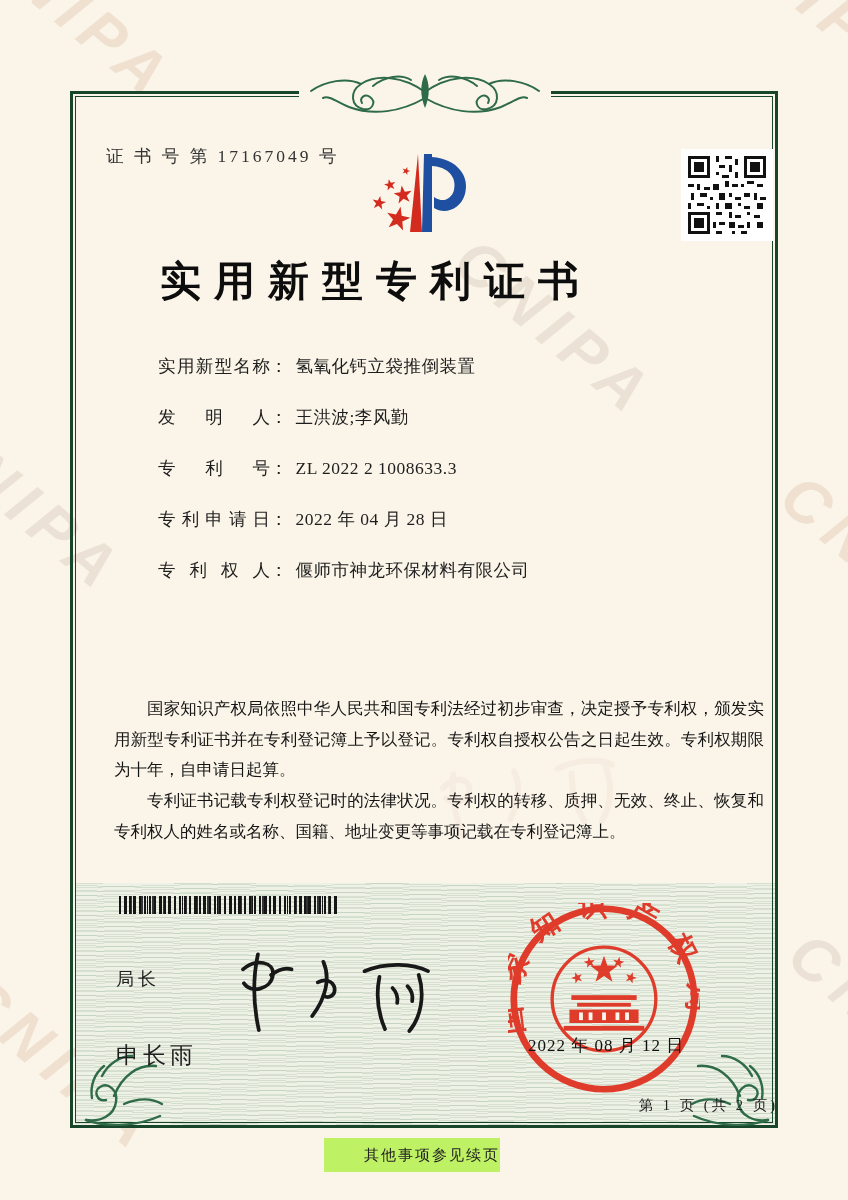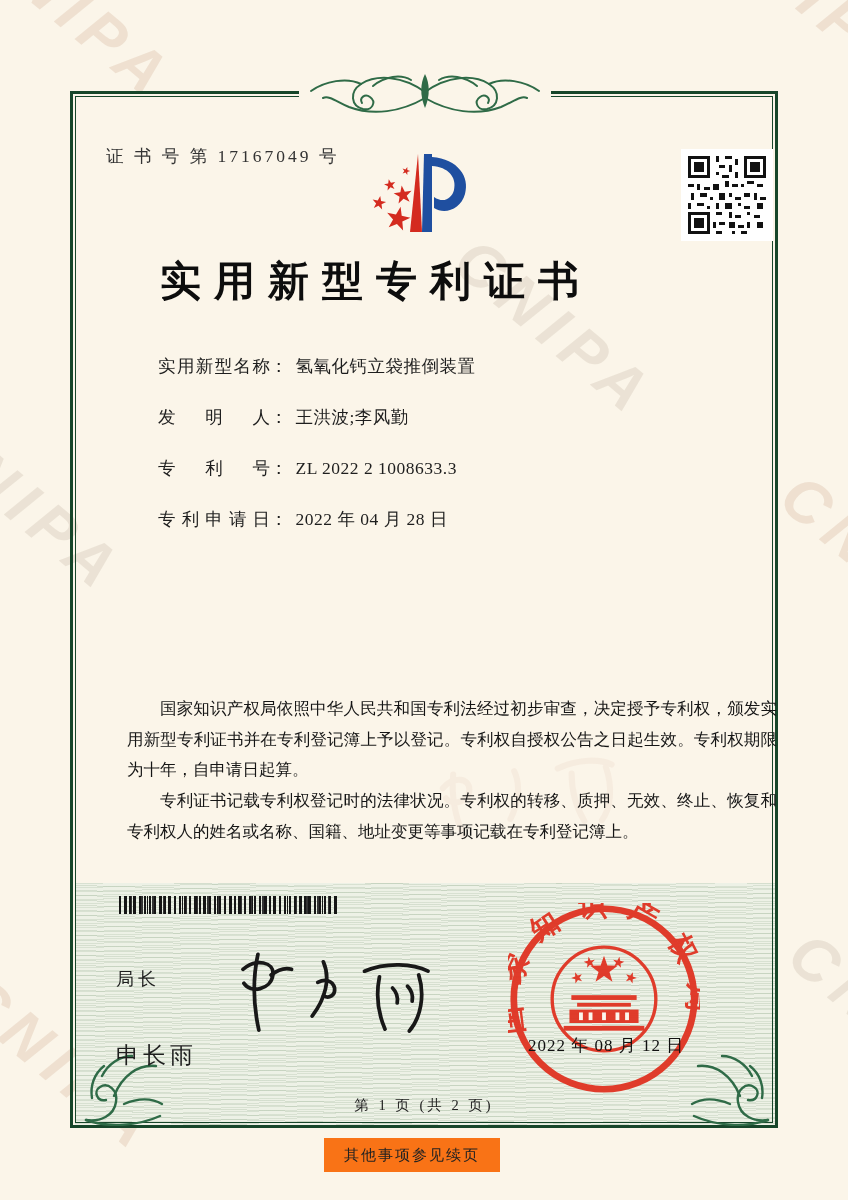--- a/index.html
+++ b/index.html
@@ -54,46 +54,46 @@
     position:absolute;left:70px;top:254px;width:612px;text-align:center;
     font-size:41px;font-weight:bold;letter-spacing:13px;color:#0d0d0d;
   }
   .fields{position:absolute;left:114px;top:356px;width:652px;font-size:17.5px;}
   .frow{margin-bottom:30px;line-height:21px;white-space:nowrap;margin-left:44px;}
   .lbl{display:inline-block;width:112px;text-align:justify;text-align-last:justify;vertical-align:top;}
   .colon{display:inline-block;margin-right:8px;}
   .val{letter-spacing:0.5px;}
   .grant-right{display:inline-block;margin-left:56px;}
   .paras{
-    position:absolute;left:127px;top:694px;width:650px;font-size:16.5px;
+    position:absolute;left:114px;top:694px;width:650px;font-size:16.5px;
     line-height:1.86;text-align:justify;color:#151515;
   }
   .paras p{margin:0;text-indent:2em;}
   .barcode{
     position:absolute;left:119px;top:896px;width:218px;height:18px;
     background:
       repeating-linear-gradient(90deg,#151515 0 2px,rgba(0,0,0,0) 2px 5px),
       repeating-linear-gradient(90deg,#151515 0 1px,rgba(0,0,0,0) 1px 7px),
       repeating-linear-gradient(90deg,#333 0 2px,rgba(0,0,0,0) 2px 11px);
   }
   .sig-title{position:absolute;left:116px;top:967px;font-size:18px;letter-spacing:4px;}
   .sig-name{position:absolute;left:116px;top:1040px;font-size:23px;letter-spacing:4px;font-family:Liberation Serif, serif;}
   .signature{position:absolute;left:228px;top:938px;}
   .seal{position:absolute;left:508px;top:903px;width:192px;height:192px;opacity:0.95;}
   .seal-date{
     position:absolute;left:518px;top:1034px;width:176px;text-align:center;
     font-size:17px;letter-spacing:1px;color:#111;z-index:6;
   }
   .page-num{
-    position:absolute;left:70px;top:1096px;width:708px;text-align:center;
+    position:absolute;left:70px;top:1096px;width:708px;text-align:right;
     font-size:14.5px;letter-spacing:3px;color:#222;font-family:Liberation Serif, serif;
   }
   .cont-note{
     position:absolute;left:324px;top:1138px;width:176px;height:34px;line-height:34px;
-    background:#f97316;text-align:center;font-size:15px;letter-spacing:2px;color:#222;z-index:6;
+    background:#bef264;text-align:right;font-size:15px;letter-spacing:2px;color:#222;z-index:6;
   }
   .ghost-sig{position:absolute;left:430px;top:745px;opacity:0.06;transform:rotate(-8deg);z-index:1;}
 </style>
 </head>
 <body>
 
 <div class="page">
 
   <div class="wm" style="left:-45px;top:-25px;">CNIPA</div>
   <div class="wm" style="left:696px;top:-38px;">CNIPA</div>
@@ -203,20 +203,23 @@
         <span class="lbl">实用新型名称</span><span class="colon">：</span><span class="val">氢氧化钙立袋推倒装置</span>
       </div>
       <div class="frow">
         <span class="lbl">发明人</span><span class="colon">：</span><span class="val">王洪波;李风勤</span>
       </div>
       <div class="frow">
         <span class="lbl">专利号</span><span class="colon">：</span><span class="val">ZL 2022 2 1008633.3</span>
       </div>
       <div class="frow">
         <span class="lbl">专利申请日</span><span class="colon">：</span><span class="val">2022 年 04 月 28 日</span>
+      </div>
+      <div class="frow">
+        <span class="lbl">专利权人</span><span class="colon">：</span><span class="val">偃师市神龙环保材料有限公司</span>
       </div>
     </div>
 
     <div class="paras">
       <p>国家知识产权局依照中华人民共和国专利法经过初步审查，决定授予专利权，颁发实用新型专利证书并在专利登记簿上予以登记。专利权自授权公告之日起生效。专利权期限为十年，自申请日起算。</p>
       <p>专利证书记载专利权登记时的法律状况。专利权的转移、质押、无效、终止、恢复和专利权人的姓名或名称、国籍、地址变更等事项记载在专利登记簿上。</p>
     </div>
 
     <div class="barcode"></div>
 

